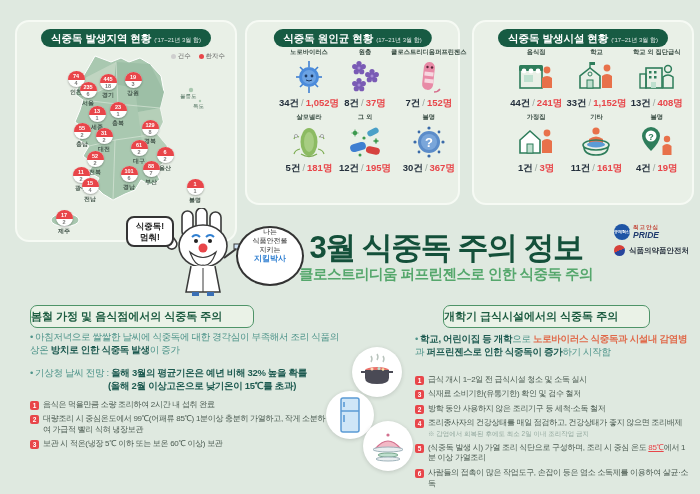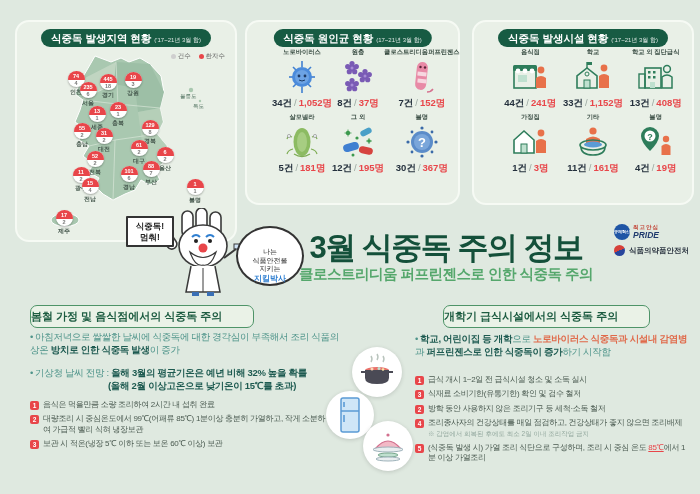--- a/index.html
+++ b/index.html
@@ -17,32 +17,32 @@
   .dot-gray{background:#cfcfcf;} .dot-red{background:#e8464a;}
   .map-svg{position:absolute;left:0;top:0;z-index:1;}
   .mcircle{position:absolute;width:24px;text-align:center;z-index:2;}
   .mc-bubble{width:17px;height:16px;border-radius:50%;overflow:hidden;background:#fff;margin:0 auto;
              box-shadow:0 1px 2px rgba(0,0,0,.3);}
   .mc-top{height:9px;background:#e8464a;color:#fff;font-size:5.5px;font-weight:bold;line-height:10px;}
   .mc-bot{height:7px;font-size:5.5px;color:#7a7a7a;line-height:6px;font-weight:bold;}
   .mc-label{font-size:6px;color:#44564c;font-weight:bold;margin-top:1px;}
   .island-label{position:absolute;font-size:5.5px;color:#5a7a68;z-index:2;white-space:nowrap;}
   
-  .grid{position:absolute;left:5px;right:5px;top:26px;display:grid;grid-template-columns:repeat(3,1fr);row-gap:3px;z-index:2;margin-left:20px;}
+  .grid{position:absolute;left:12px;right:5px;top:26px;display:grid;grid-template-columns:repeat(3,1fr);row-gap:3px;z-index:2;margin-left:20px;}
   .cell{display:flex;flex-direction:column;align-items:center;}
   .cell-name{font-size:6.3px;font-weight:bold;color:#3c4f46;height:9px;white-space:nowrap;}
   .cell-icon{height:40px;display:flex;align-items:center;justify-content:center;}
   .cell-stats{font-size:9.5px;font-weight:bold;white-space:nowrap;}
   .cs-c{color:#24303d;} .cs-sep{color:#9aa7a0;margin:0 2px;font-weight:normal;} .cs-p{color:#e8464a;}
   
   .bubble1{position:absolute;left:126px;top:216px;width:44px;background:#fff;border:2px solid #333;
-           border-radius:1px;text-align:center;font-size:8.5px;font-weight:bold;color:#222;padding:3px 0;line-height:1.25;z-index:4;}
+           border-radius:8px;text-align:center;font-size:8.5px;font-weight:bold;color:#222;padding:3px 0;line-height:1.25;z-index:4;}
   .bubble2{position:absolute;left:236px;top:226px;width:64px;height:56px;background:#fff;border:2px solid #333;
            border-radius:50%;text-align:center;font-size:7px;color:#222;display:flex;flex-direction:column;
-           justify-content:flex-end;line-height:1.25;z-index:4;}
+           justify-content:flex-start;line-height:1.25;z-index:4;}
   .bubble2 .hl{color:#2f7fd1;font-weight:bold;font-size:8px;}
   .mascot{position:absolute;left:146px;top:208px;z-index:3;}
   .hero-title{position:absolute;left:285px;top:227px;width:322px;text-align:center;font-size:31px;font-weight:900;
               color:#14503a;letter-spacing:-1.5px;white-space:nowrap;}
   .hero-sub{position:absolute;left:285px;top:265px;width:322px;text-align:center;font-size:14.5px;font-weight:bold;
             color:#55a76c;white-space:nowrap;letter-spacing:-.5px;}
   .logos{position:absolute;left:614px;top:224px;width:84px;z-index:3;}
   .logo-row1{display:flex;align-items:center;gap:3px;}
   .reg-badge{width:16px;height:16px;border-radius:50%;background:#1f55a5;color:#fff;font-size:4px;font-weight:bold;
              display:flex;align-items:center;justify-content:center;text-align:center;line-height:1.1;}
@@ -600,15 +600,19 @@
       </div>
     <div class="nitem">
         <span class="nbadge">4</span>
         <span>조리종사자의 건강상태를 매일 점검하고, 건강상태가 좋지 않으면 조리배제</span>
       </div>
     <div class="note">※ 감염에서 회복된 후에도 최소 2일 이내 조리작업 금지</div>
     <div class="nitem">
         <span class="nbadge">5</span>
         <span><span>(식중독 발생 시) 가열 조리 식단으로 구성하며, 조리 시 중심 온도 </span><span class="hl-red">85℃</span><span>에서 1분 이상 가열조리</span></span>
       </div>
+    <div class="nitem">
+        <span class="nbadge">6</span>
+        <span>사람들의 접촉이 많은 작업도구, 손잡이 등은 염소 소독제를 이용하여 살균·소독</span>
+      </div>
   </div>
 
 </div>
 
 </body></html>

